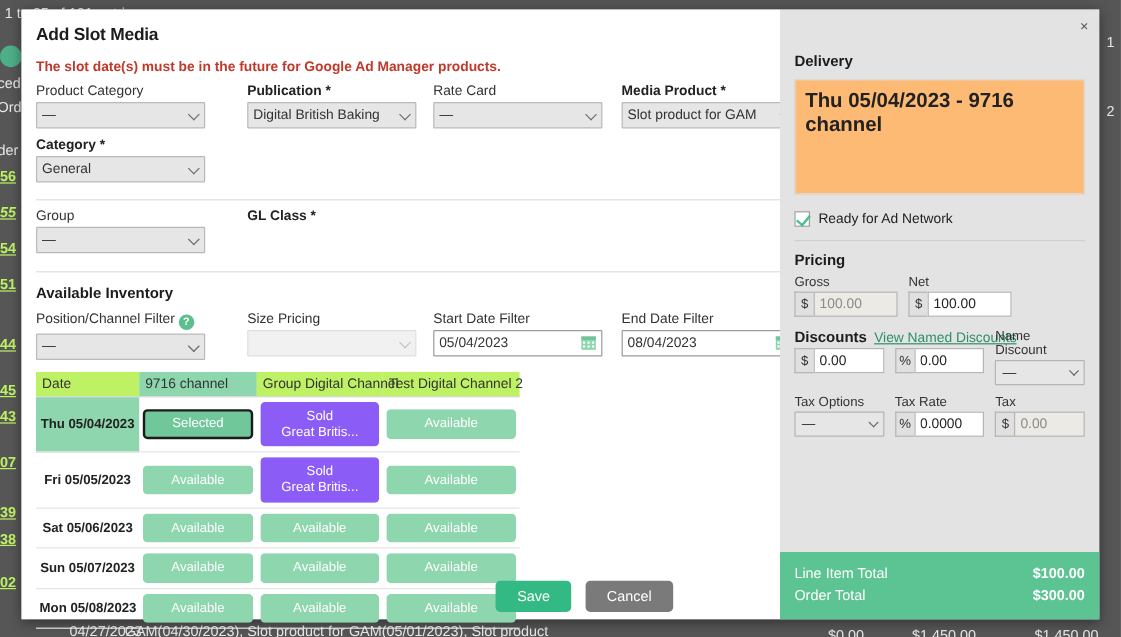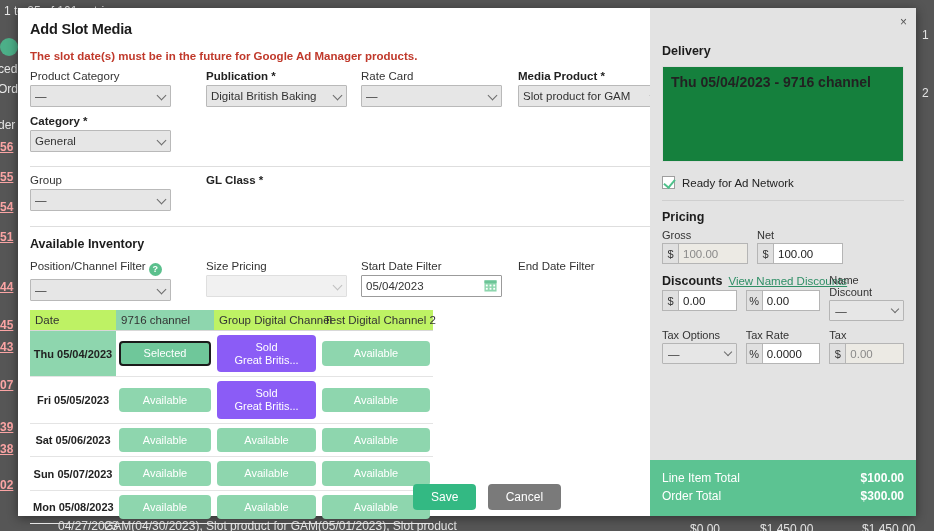--- a/index.html
+++ b/index.html
@@ -9,21 +9,21 @@
     font-family: "Liberation Sans", sans-serif;
     font-size: 12px;
     background: #545454;
     overflow: hidden;
     position: relative;
   }
 
   
   #bg-page { position:absolute; inset:0; background:#565656; }
   .bg-text { position:absolute; color:#e8e8e8; font-size:12px; white-space:nowrap; }
-  .bg-link { position:absolute; color:#fca5a5; text-decoration:underline; font-size:12px; font-weight:bold;}
+  .bg-link { position:absolute; color:#bef264; text-decoration:underline; font-size:12px; font-weight:bold;}
   .bg-badge { position:absolute; width:18px;height:18px;border-radius:50%;background:#4caf88; }
 
   
   #modal {
     position:absolute; left:18px; top:8px; width:898px; height:508px;
     background:#ffffff; display:flex; box-shadow:0 2px 10px rgba(0,0,0,.45);
   }
   #modal-left { width:632px; position:relative; background:#fff; }
   #modal-right { width:266px; background:#e3e3e3; position:relative; display:flex; flex-direction:column;}
 
@@ -92,22 +92,22 @@
   .btn { border:0; border-radius:4px; color:#fff; font-size:12px;
          font-family:"Liberation Sans",sans-serif; padding:6px 18px; cursor:pointer; }
   .btn.save { background:#33b983; }
   .btn.cancel { background:#7a7a7a; margin-left:8px; }
 
   
   .close-x { position:absolute; right:9px; top:8px; font-size:12px; color:#555; cursor:pointer; line-height:1; }
   .rtitle { font-size:12.5px; font-weight:bold; color:#1c1c1c; }
   #rp-body { padding:36px 12px 0 12px; flex:1 1 auto; position:relative; }
   .delivery-box {
-    margin-top:8px; background:#15803d; border:1px solid #dcdcdc;
-    height:96px; padding:7px 8px; font-size:14px; color:#222; font-weight:bold;
+    margin-top:8px; background:#fdba74; border:1px solid #dcdcdc;
+    height:96px; padding:7px 8px; font-size:17px; color:#222; font-weight:bold;
   }
   .chk-row { margin-top:14px; display:flex; align-items:center; gap:7px; }
   .chkbox { width:13px; height:13px; border:1px solid #9e9e9e; background:#fff; position:relative; }
   .chkbox:after{ content:""; position:absolute; left:3px; top:0px; width:5px;height:9px;
     border-right:2px solid #4ec08a; border-bottom:2px solid #4ec08a; transform:rotate(40deg); }
   .chk-label { font-size:11.5px; color:#222; }
   hr.rsep { border:0; height:1px; background:#cfcfcf; margin:11px 0 0 0; }
 
   .pricing-h { margin-top:9px; font-size:12.5px; font-weight:bold; color:#1c1c1c; }
   .prow { display:flex; gap:9px; margin-top:5px; }
@@ -143,21 +143,21 @@
 <body>
 
 <div id="bg-page">
   <div class="bg-text" style="left:4px; top:4px;">1 to 25 of 101 entries</div>
   <div class="bg-badge" style="left:0px; top:38px;"></div>
   <div class="bg-text" style="left:-2px; top:62px;">ced</div>
   <div class="bg-text" style="left:-2px; top:82px;">Ord</div>
   <div class="bg-text" style="left:-2px; top:118px;">der</div>
 
   <div class="bg-link" style="left:0px; top:140px;">56</div>
-  <div class="bg-link" style="left:0px; top:170px;">55</div>
+  <div class="bg-link" style="left:0px; top:170px;font-style:italic;">55</div>
   <div class="bg-link" style="left:0px; top:200px;">54</div>
   <div class="bg-link" style="left:0px; top:230px;">51</div>
   <div class="bg-link" style="left:0px; top:280px;">44</div>
   <div class="bg-link" style="left:0px; top:318px;">45</div>
   <div class="bg-link" style="left:0px; top:340px;">43</div>
   <div class="bg-link" style="left:0px; top:378px;">07</div>
   <div class="bg-link" style="left:0px; top:420px;">39</div>
   <div class="bg-link" style="left:0px; top:442px;">38</div>
   <div class="bg-link" style="left:0px; top:478px;">02</div>
 
@@ -274,20 +274,35 @@
               <rect x="2" y="9.5" width="2" height="2"></rect>
               <rect x="6" y="9.5" width="2" height="2"></rect>
               <rect x="10" y="9.5" width="2" height="2"></rect>
             </g>
         </svg>
       </div>
     </div>
 
     <div class="field" style="left:500px; top:252px; width:146px;">
       <label class="flabel">End Date Filter</label>
+      <div class="datewrap">
+        <input class="inp dateinp" value="08/04/2023" style="">
+        <svg class="cal-ico" viewBox="0 0 14 14">
+          <rect x="0.5" y="1.5" width="13" height="12" fill="#8ed6ae"></rect>
+          <rect x="0.5" y="1.5" width="13" height="3" fill="#6cc497"></rect>
+          <g fill="#ffffff">
+              <rect x="2" y="6" width="2" height="2"></rect>
+              <rect x="6" y="6" width="2" height="2"></rect>
+              <rect x="10" y="6" width="2" height="2"></rect>
+              <rect x="2" y="9.5" width="2" height="2"></rect>
+              <rect x="6" y="9.5" width="2" height="2"></rect>
+              <rect x="10" y="9.5" width="2" height="2"></rect>
+            </g>
+        </svg>
+      </div>
     </div>
 
     <div id="inv">
       <table>
         <thead>
             <tr>
           <th class="c0">Date</th>
           <th class="c1 ch-sel">9716 channel</th>
           <th class="c2">Group Digital Channel</th>
           <th class="c3">Test Digital Channel 2</th>

